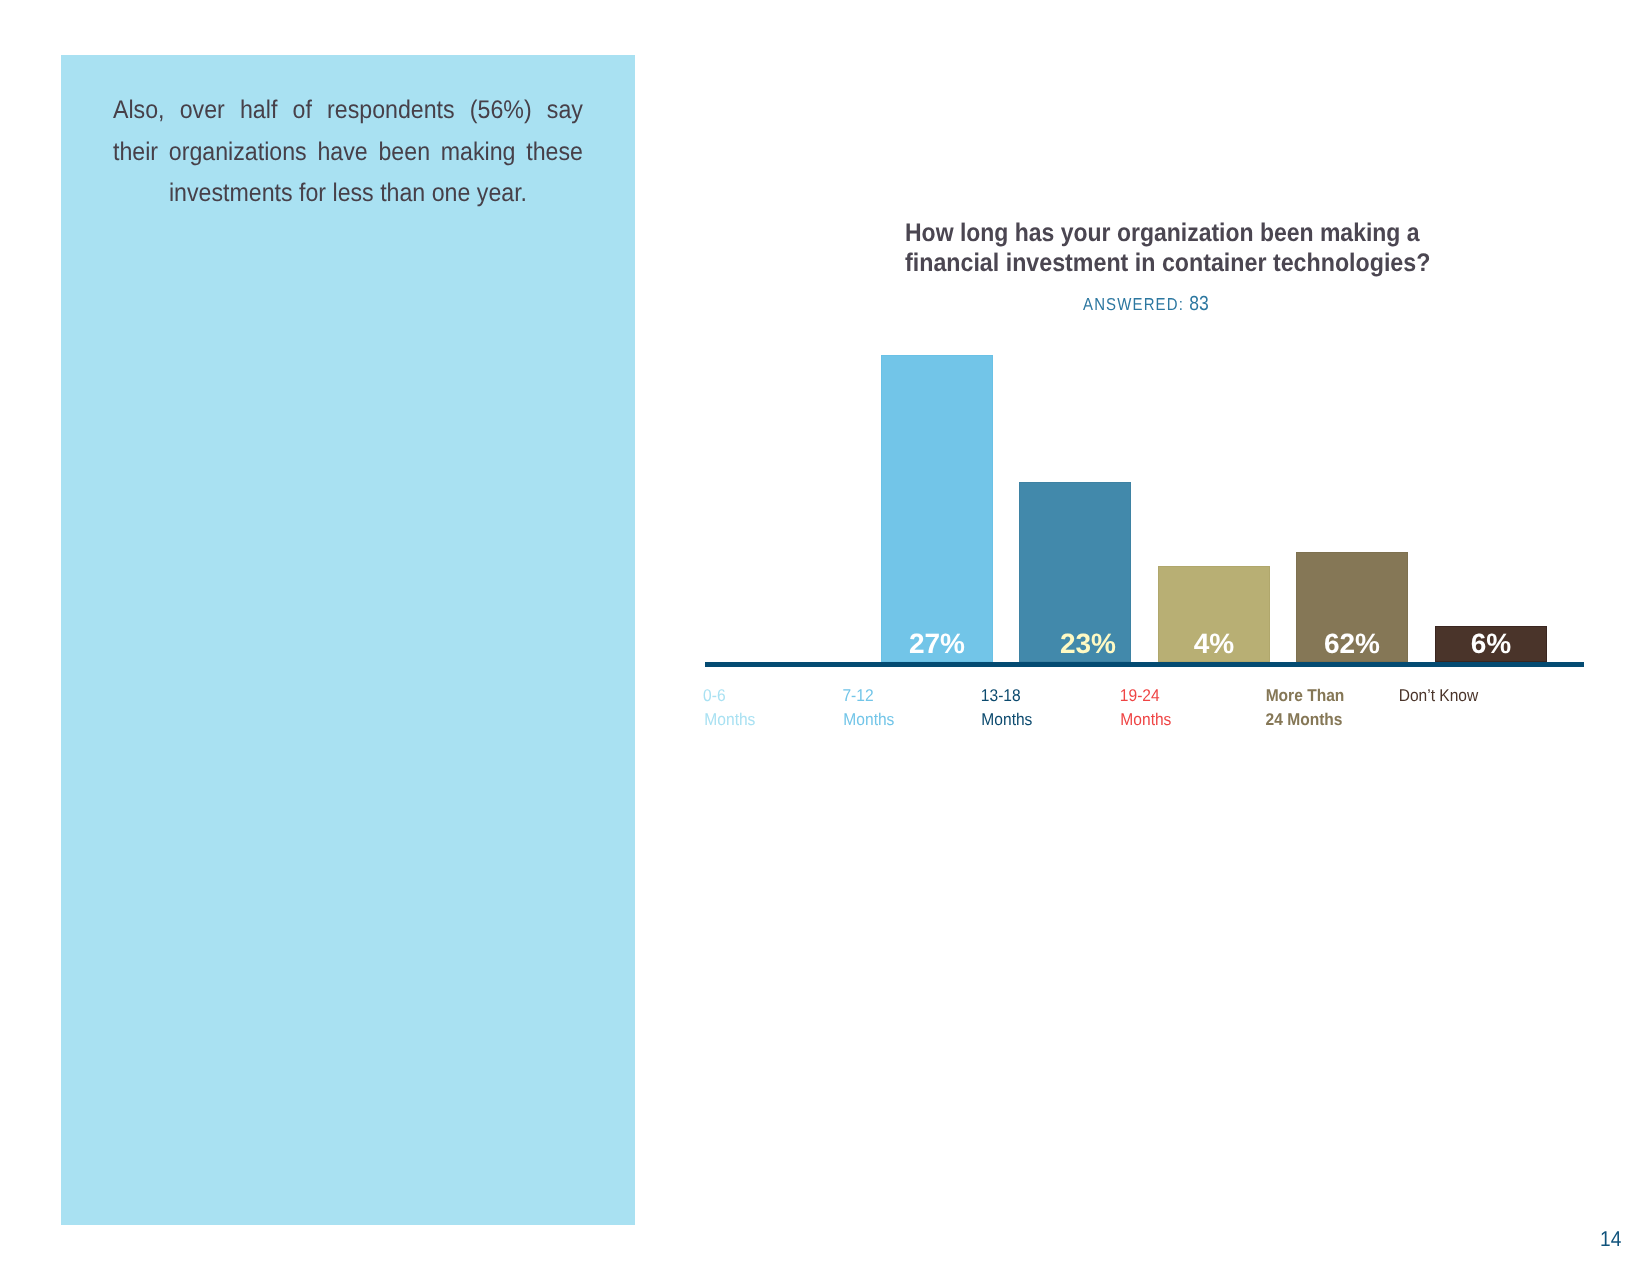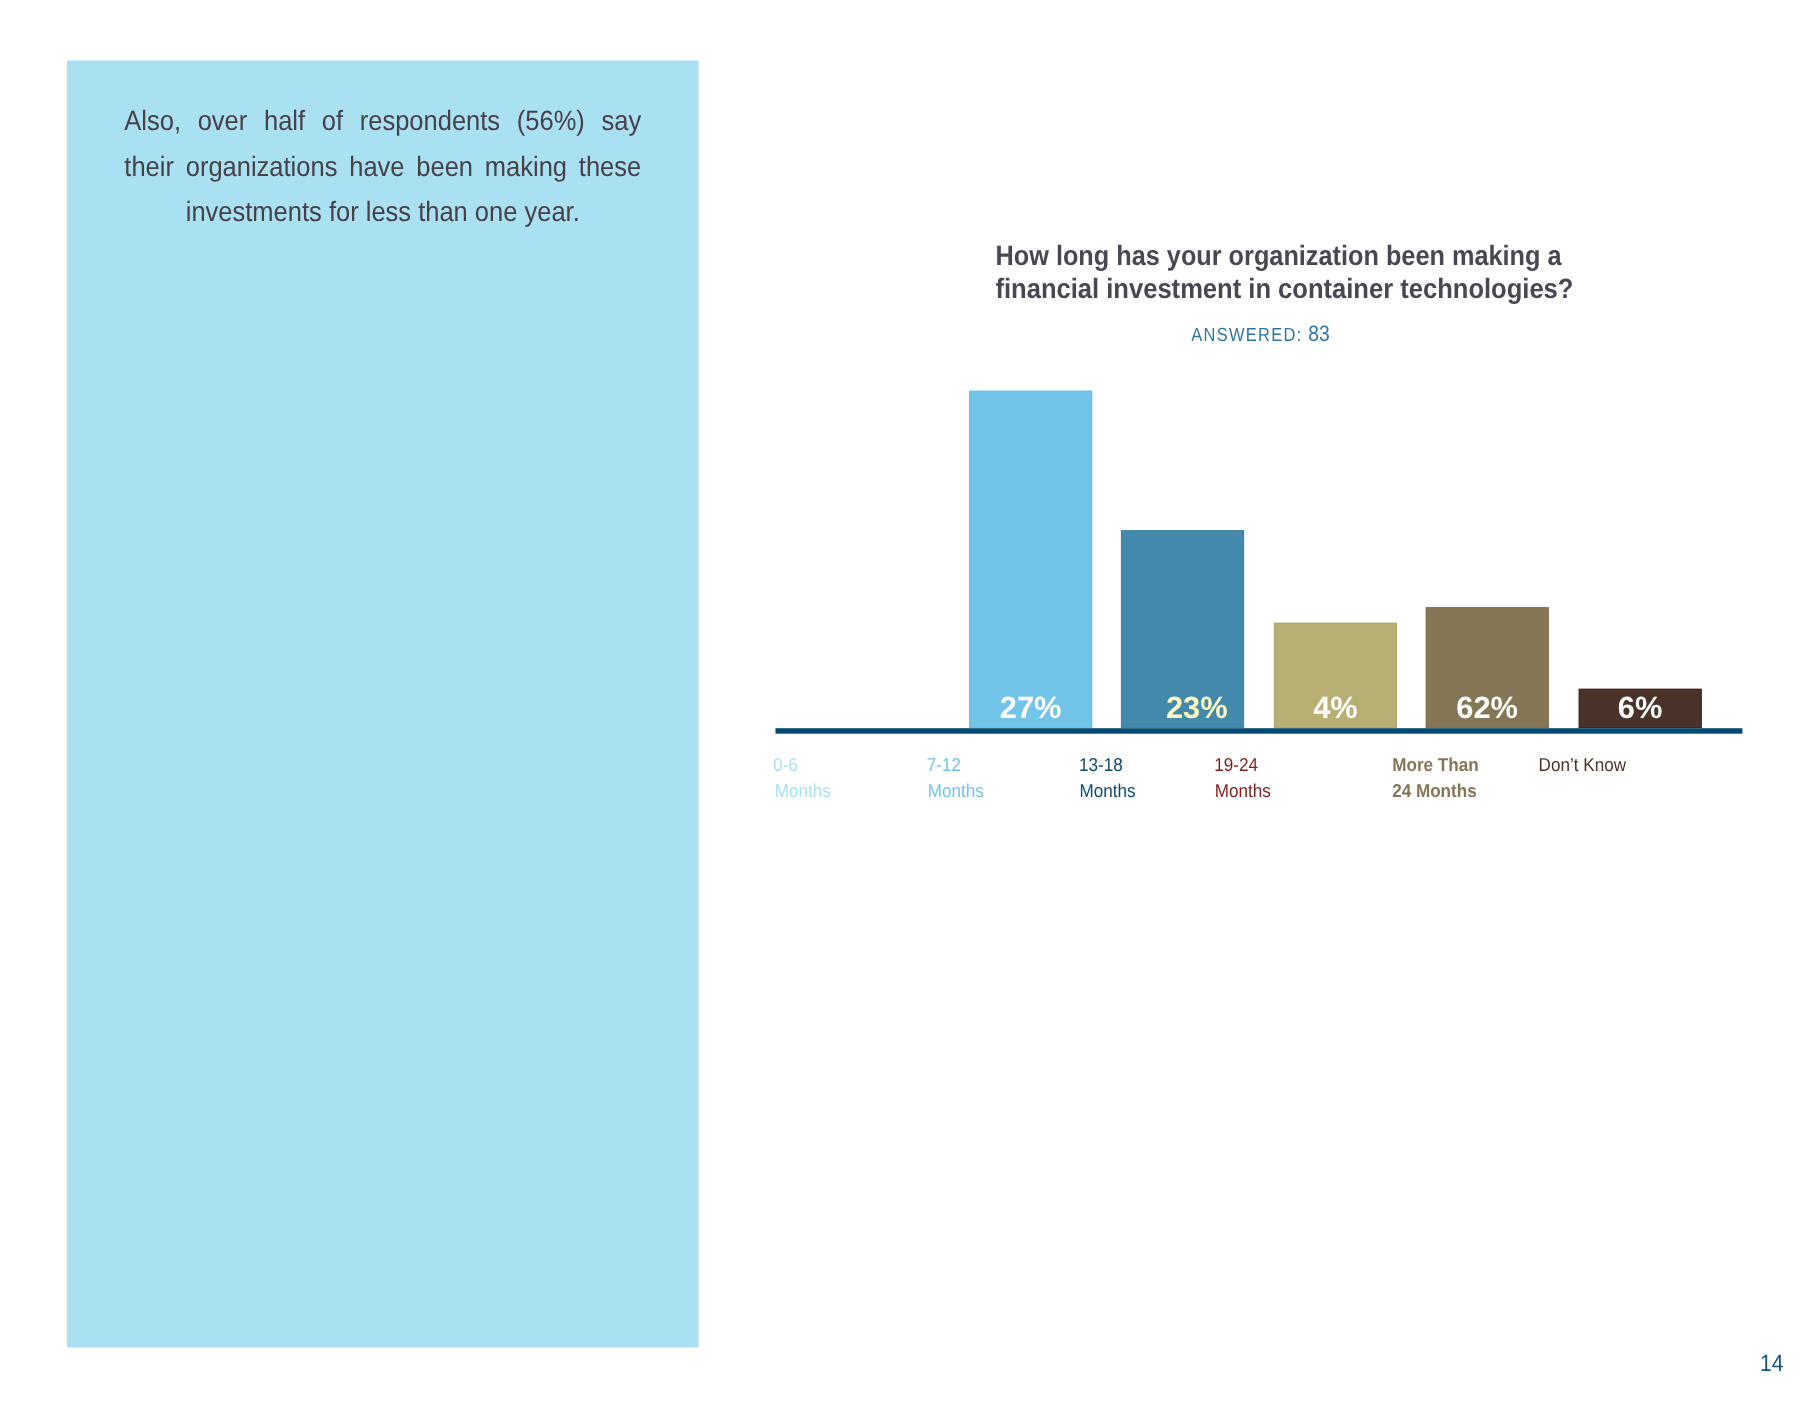--- a/index.html
+++ b/index.html
@@ -100,21 +100,21 @@
         <div class="row"><span>Months</span></div>
       </div>
       <div class="lab" style="left: 136px; width: 192px; color: rgb(114, 197, 232);">
         <div class="row"><span>7-12</span></div>
         <div class="row"><span>Months</span></div>
       </div>
       <div class="lab" style="left: 274px; width: 192px; color: #0c4a6e;">
         <div class="row"><span>13-18</span></div>
         <div class="row"><span>Months</span></div>
       </div>
-      <div class="lab" style="left: 397px; width: 192px; color: #7f1d1d;">
+      <div class="lab" style="left: 413px; width: 192px; color: #ef4444;">
         <div class="row"><span>19-24</span></div>
         <div class="row"><span>Months</span></div>
       </div>
       <div class="lab" style="left: 557px; width: 192px; color: rgb(133, 119, 86); font-weight: bold;">
         <div class="row"><span>More Than</span></div>
         <div class="row"><span>24 Months</span></div>
       </div>
       <div class="lab" style="left: 690px; width: 192px; color: rgb(74, 52, 42);">
         <div class="row"><span>Don’t Know</span></div>
       </div>

